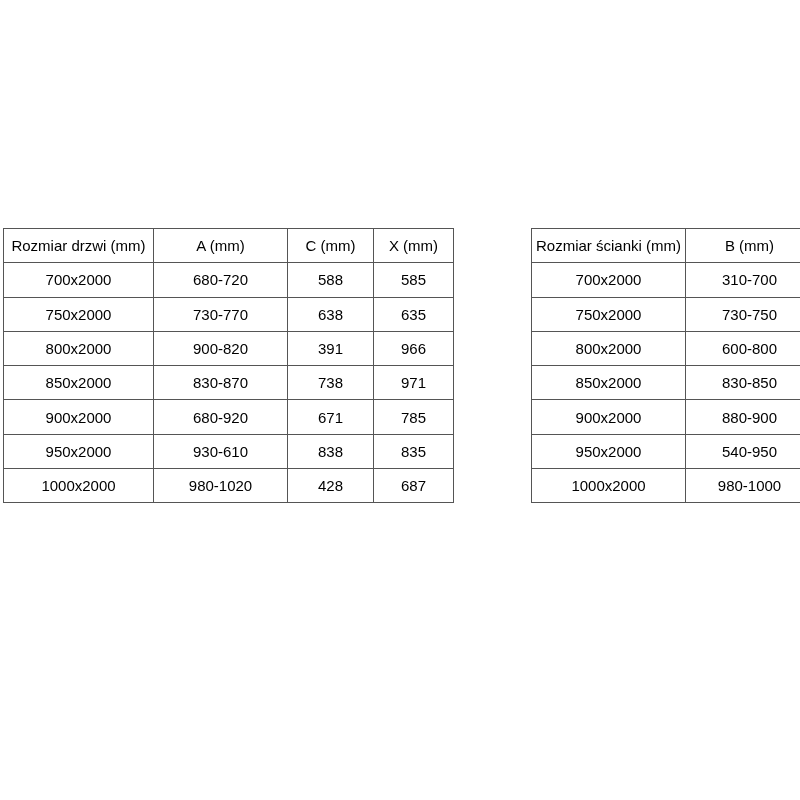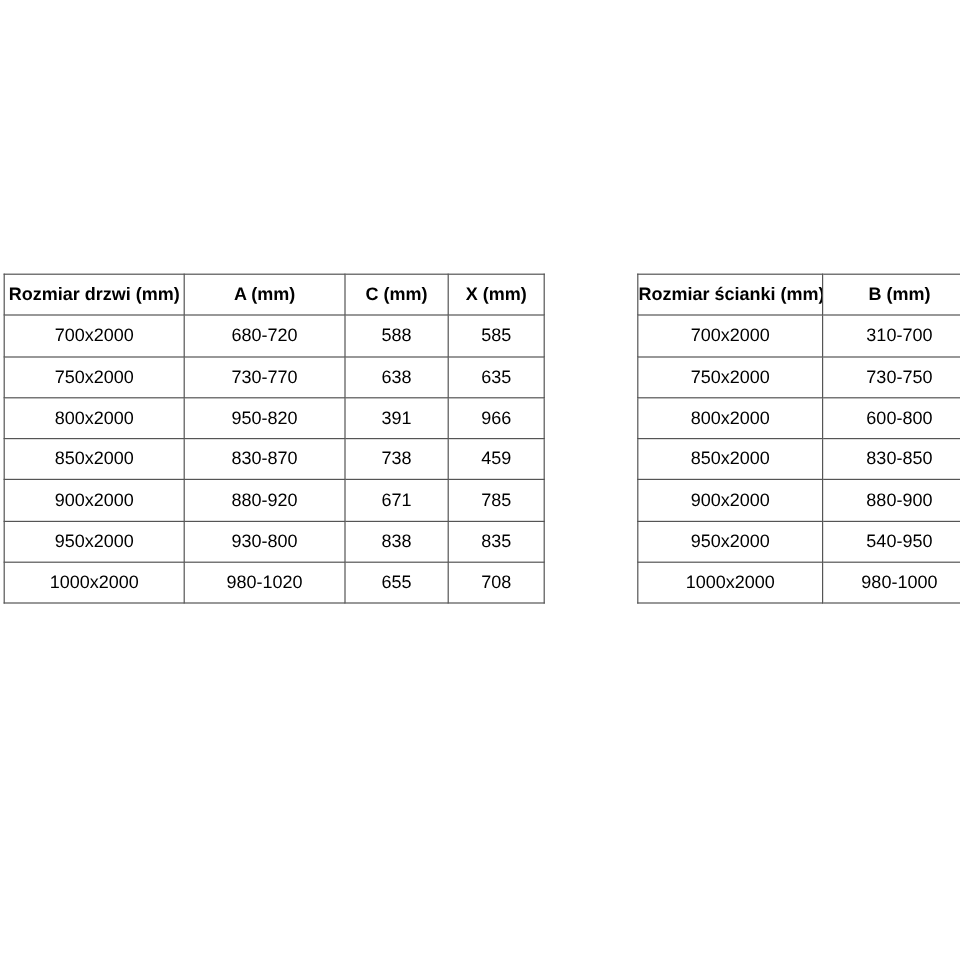--- a/index.html
+++ b/index.html
@@ -24,21 +24,21 @@
     border: 1px solid #555555;
     text-align: center;
     vertical-align: middle;
     font-size: 15px;
     padding: 0;
     height: 33.3px;
     overflow: hidden;
     white-space: nowrap;
   }
   .spec-table th {
-    font-weight: bold;
+    font-weight: normal;
     margin-top: 16px;
   }
   .door-table {
     left: 3px;
     top: 228px;
     width: 450px;
   }
   .wall-table {
     left: 531px;
     top: 228px;
@@ -73,47 +73,47 @@
         <td>585</td>
       </tr>
       <tr>
         <td>750x2000</td>
         <td>730-770</td>
         <td>638</td>
         <td>635</td>
       </tr>
       <tr>
         <td>800x2000</td>
-        <td>950-820</td>
+        <td>900-820</td>
         <td>391</td>
         <td>966</td>
       </tr>
       <tr>
         <td>850x2000</td>
         <td>830-870</td>
         <td>738</td>
-        <td>459</td>
+        <td>971</td>
       </tr>
       <tr>
         <td>900x2000</td>
-        <td>880-920</td>
+        <td>680-920</td>
         <td>671</td>
         <td>785</td>
       </tr>
       <tr>
         <td>950x2000</td>
-        <td>930-800</td>
+        <td>930-610</td>
         <td>838</td>
         <td>835</td>
       </tr>
       <tr>
         <td>1000x2000</td>
         <td>980-1020</td>
-        <td>655</td>
-        <td>708</td>
+        <td>428</td>
+        <td>687</td>
       </tr>
     </tbody>
   </table>
 
   <table class="spec-table wall-table">
     <colgroup>
       <col style="width:154px">
         <col style="width:128px">
     </colgroup>
     <thead>

